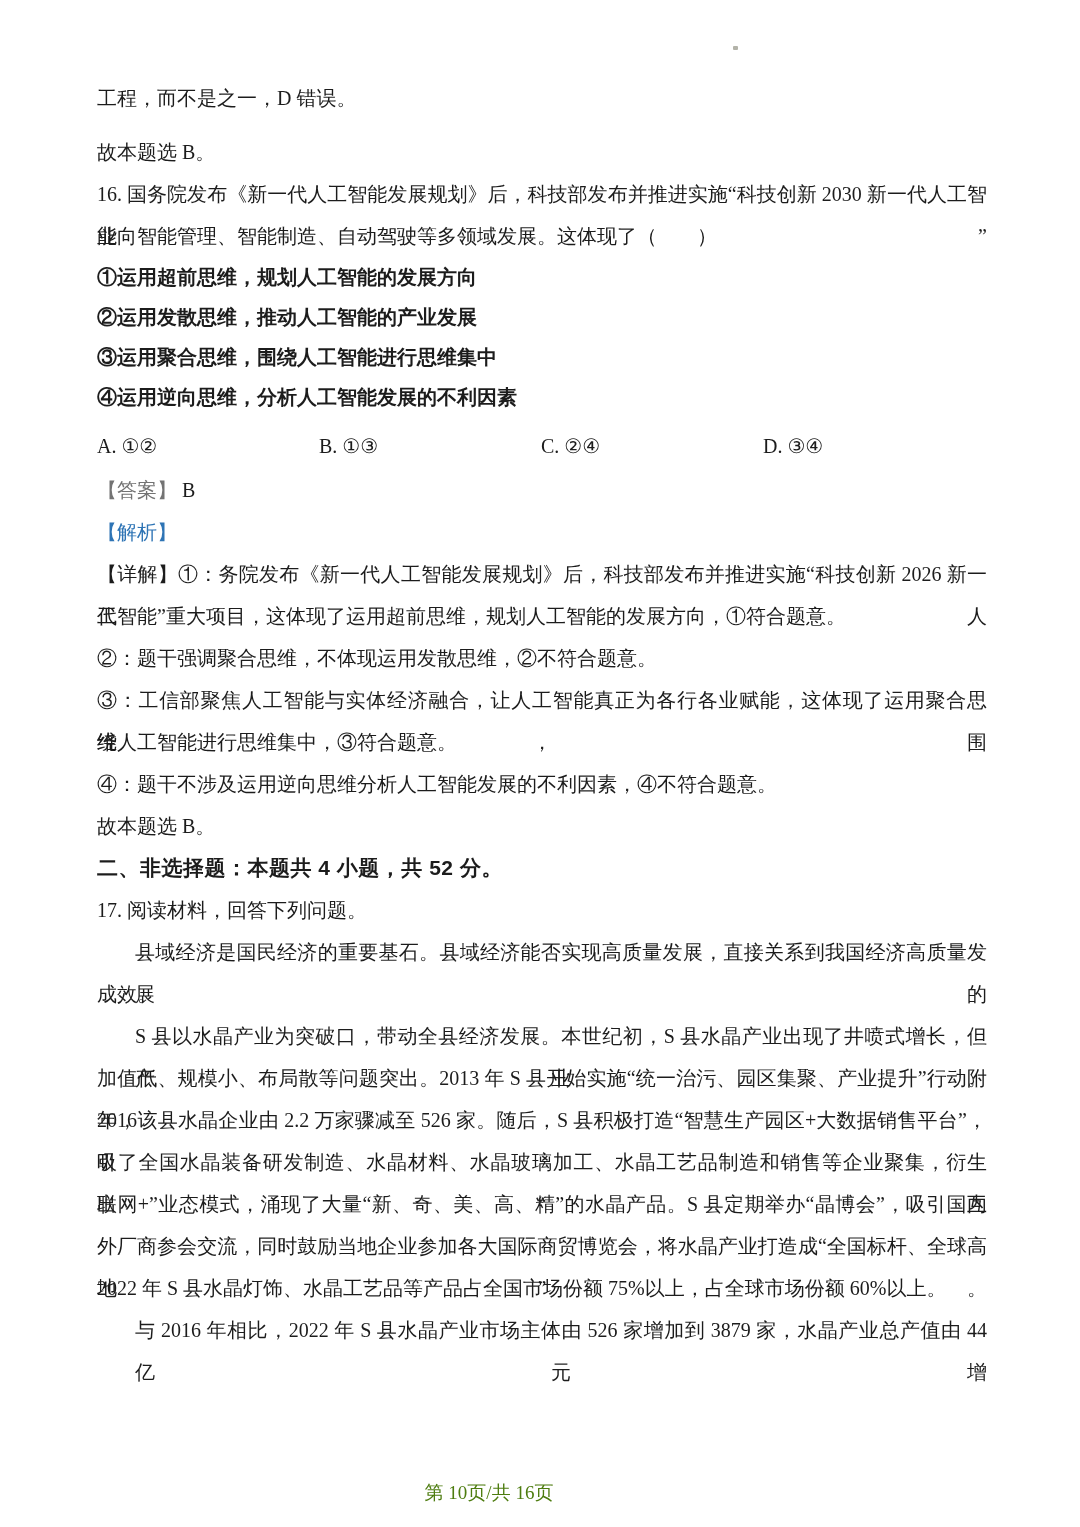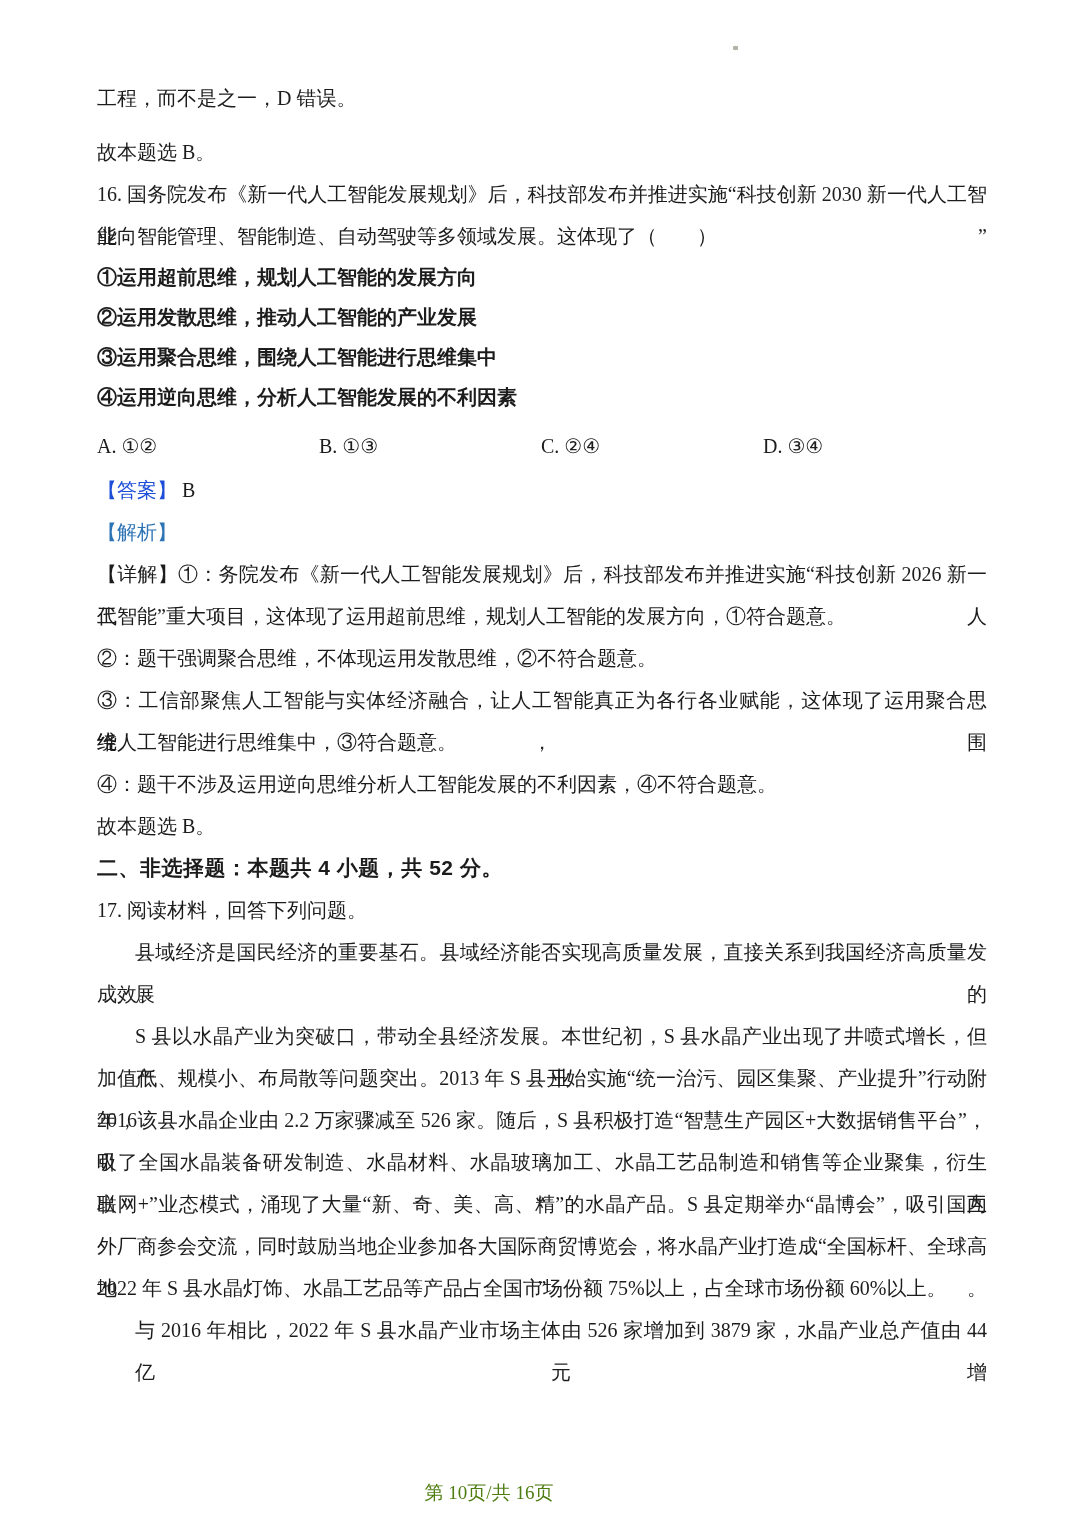--- a/index.html
+++ b/index.html
@@ -60,21 +60,21 @@
     </div>
 
     <div class="opts">
       <span class="opt">A. ①②</span>
       <span class="opt">B. ①③</span>
       <span class="opt">C. ②④</span>
       <span class="opt">D. ③④</span>
     </div>
 
     <div class="line">
-      <span class="blue" style="color: #1d4ed8;">【答案】</span><span class="ansv">B</span>
+      <span class="blue" style="color: #737373;">【答案】</span><span class="ansv">B</span>
     </div>
 
     <div class="line">
       <span class="blue" style="color: rgb(46, 116, 181);">【解析】</span>
     </div>
 
     <div class="line jf">【详解】①：务院发布《新一代人工智能发展规划》后，科技部发布并推进实施“科技创新 2026 新一代人</div>
     <div class="line">工智能”重大项目，这体现了运用超前思维，规划人工智能的发展方向，①符合题意。</div>
     <div class="line">②：题干强调聚合思维，不体现运用发散思维，②不符合题意。</div>
     <div class="line jf">③：工信部聚焦人工智能与实体经济融合，让人工智能真正为各行各业赋能，这体现了运用聚合思维，围</div>

